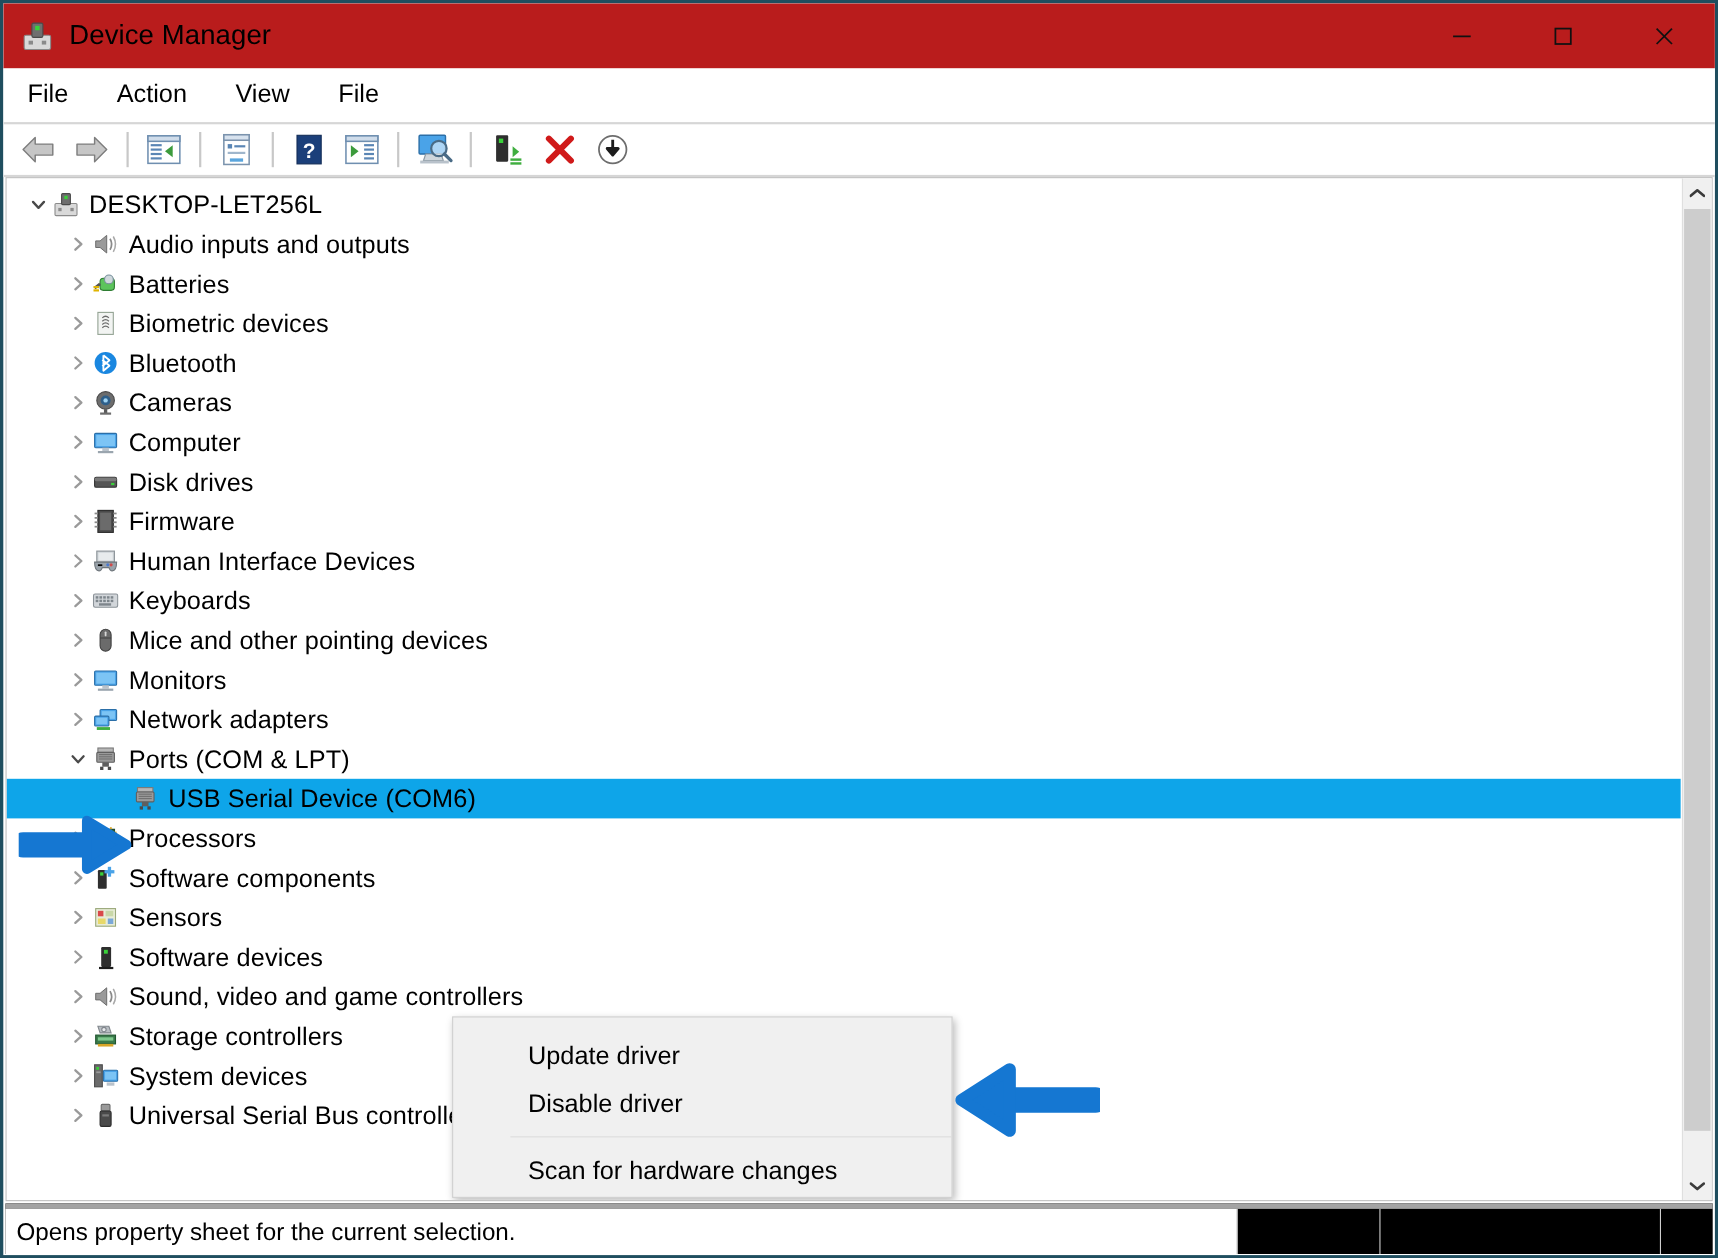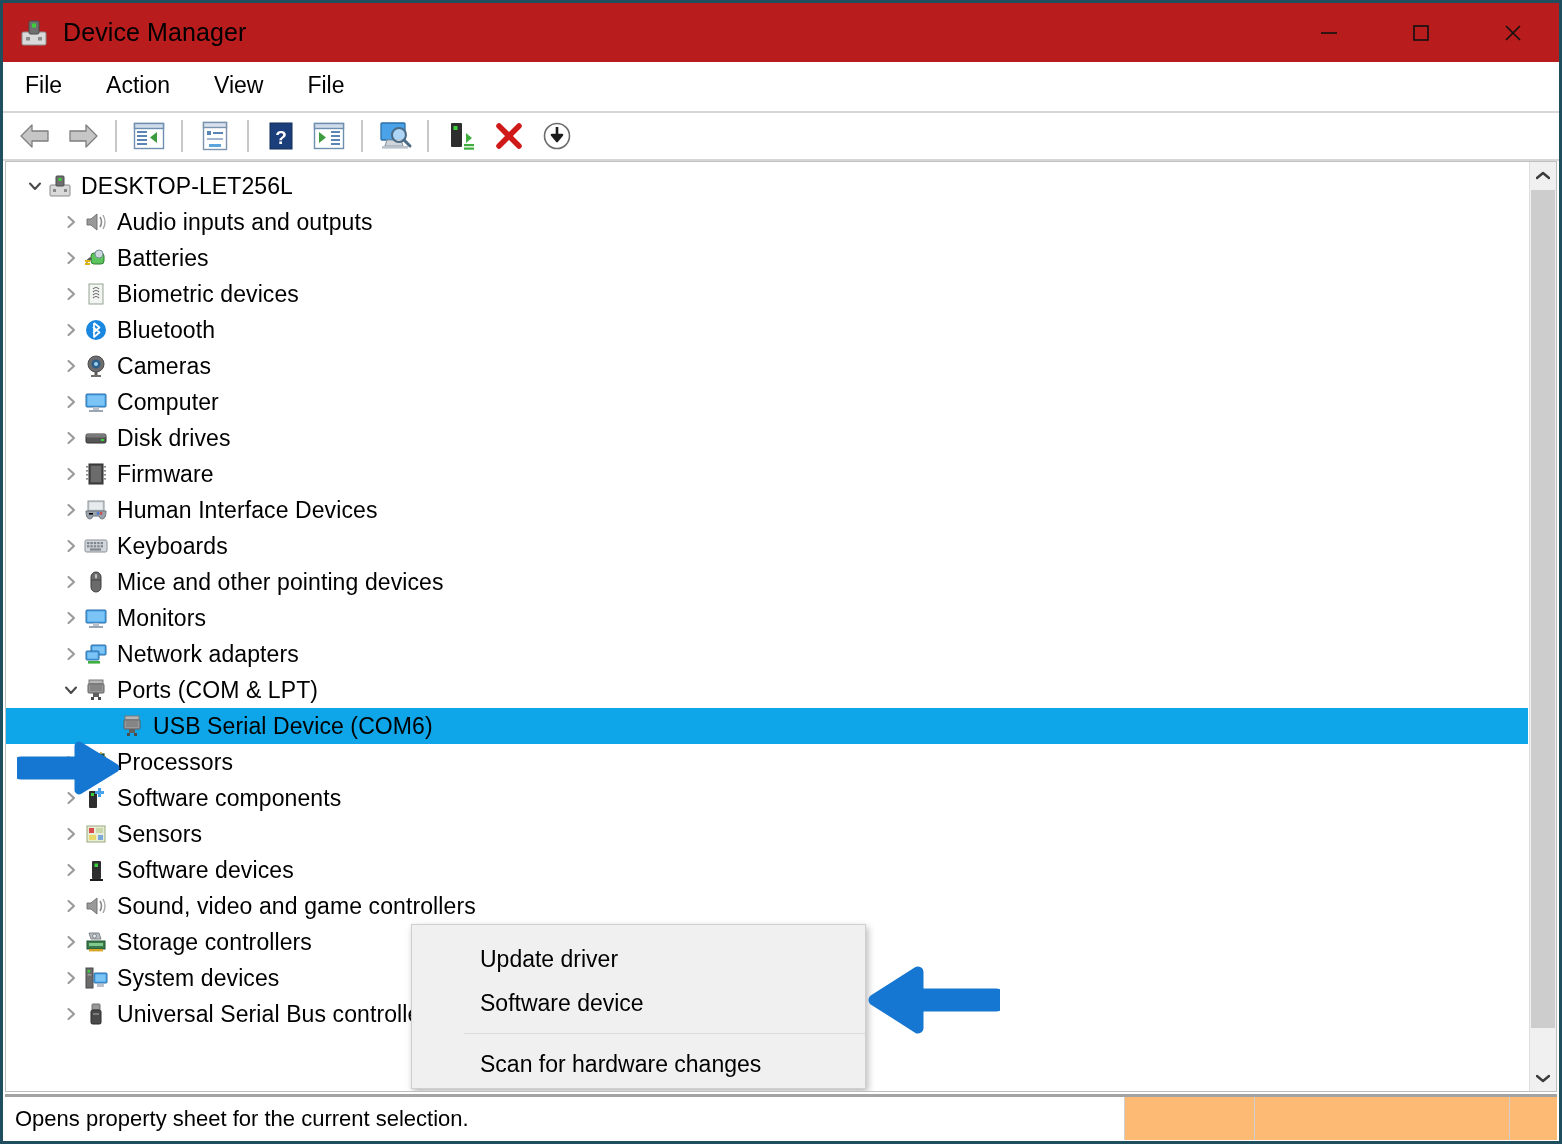--- a/index.html
+++ b/index.html
@@ -192,22 +192,22 @@
     position: absolute;
     bottom: 0;
     left: 0; right: 0;
   }
 
   
   .statusbar {
     position: absolute;
     left: 2px; right: 2px; bottom: 1px;
     height: 46px;
-    background: #fdba74;
-    border-top: 3px solid #a3a3a3;
+    background: #000000;
+    border-top: 5px solid #a3a3a3;
     display: flex;
     align-items: center;
     box-sizing: border-box;
     margin-top: 41px;
   }
   .sb-pane {
     height: 100%;
     display: flex;
     align-items: center;
     box-sizing: border-box;
@@ -772,21 +772,21 @@
       <div class="vs-thumb"></div>
       <div class="vs-arrow vs-bottom">
         <svg width="14" height="10" viewBox="0 0 14 10">
             <path d="M1 3 L7 8 L13 3" stroke="#3b3b3b" stroke-width="2.4" fill="none" stroke-linecap="round" stroke-linejoin="round"></path>
           </svg>
       </div>
     </div>
 
     <div class="ctxmenu">
       <div class="ctx-item first">Update driver</div>
-      <div class="ctx-item">Software device</div>
+      <div class="ctx-item">Disable driver</div>
       <div class="ctx-sep"></div>
       <div class="ctx-item">Scan for hardware changes</div>
 
     </div>
   </div>
 
   <div class="statusbar">
     <div class="sb-pane main">
       <span class="sb-text">Opens property sheet for the current selection.</span>
     </div>

